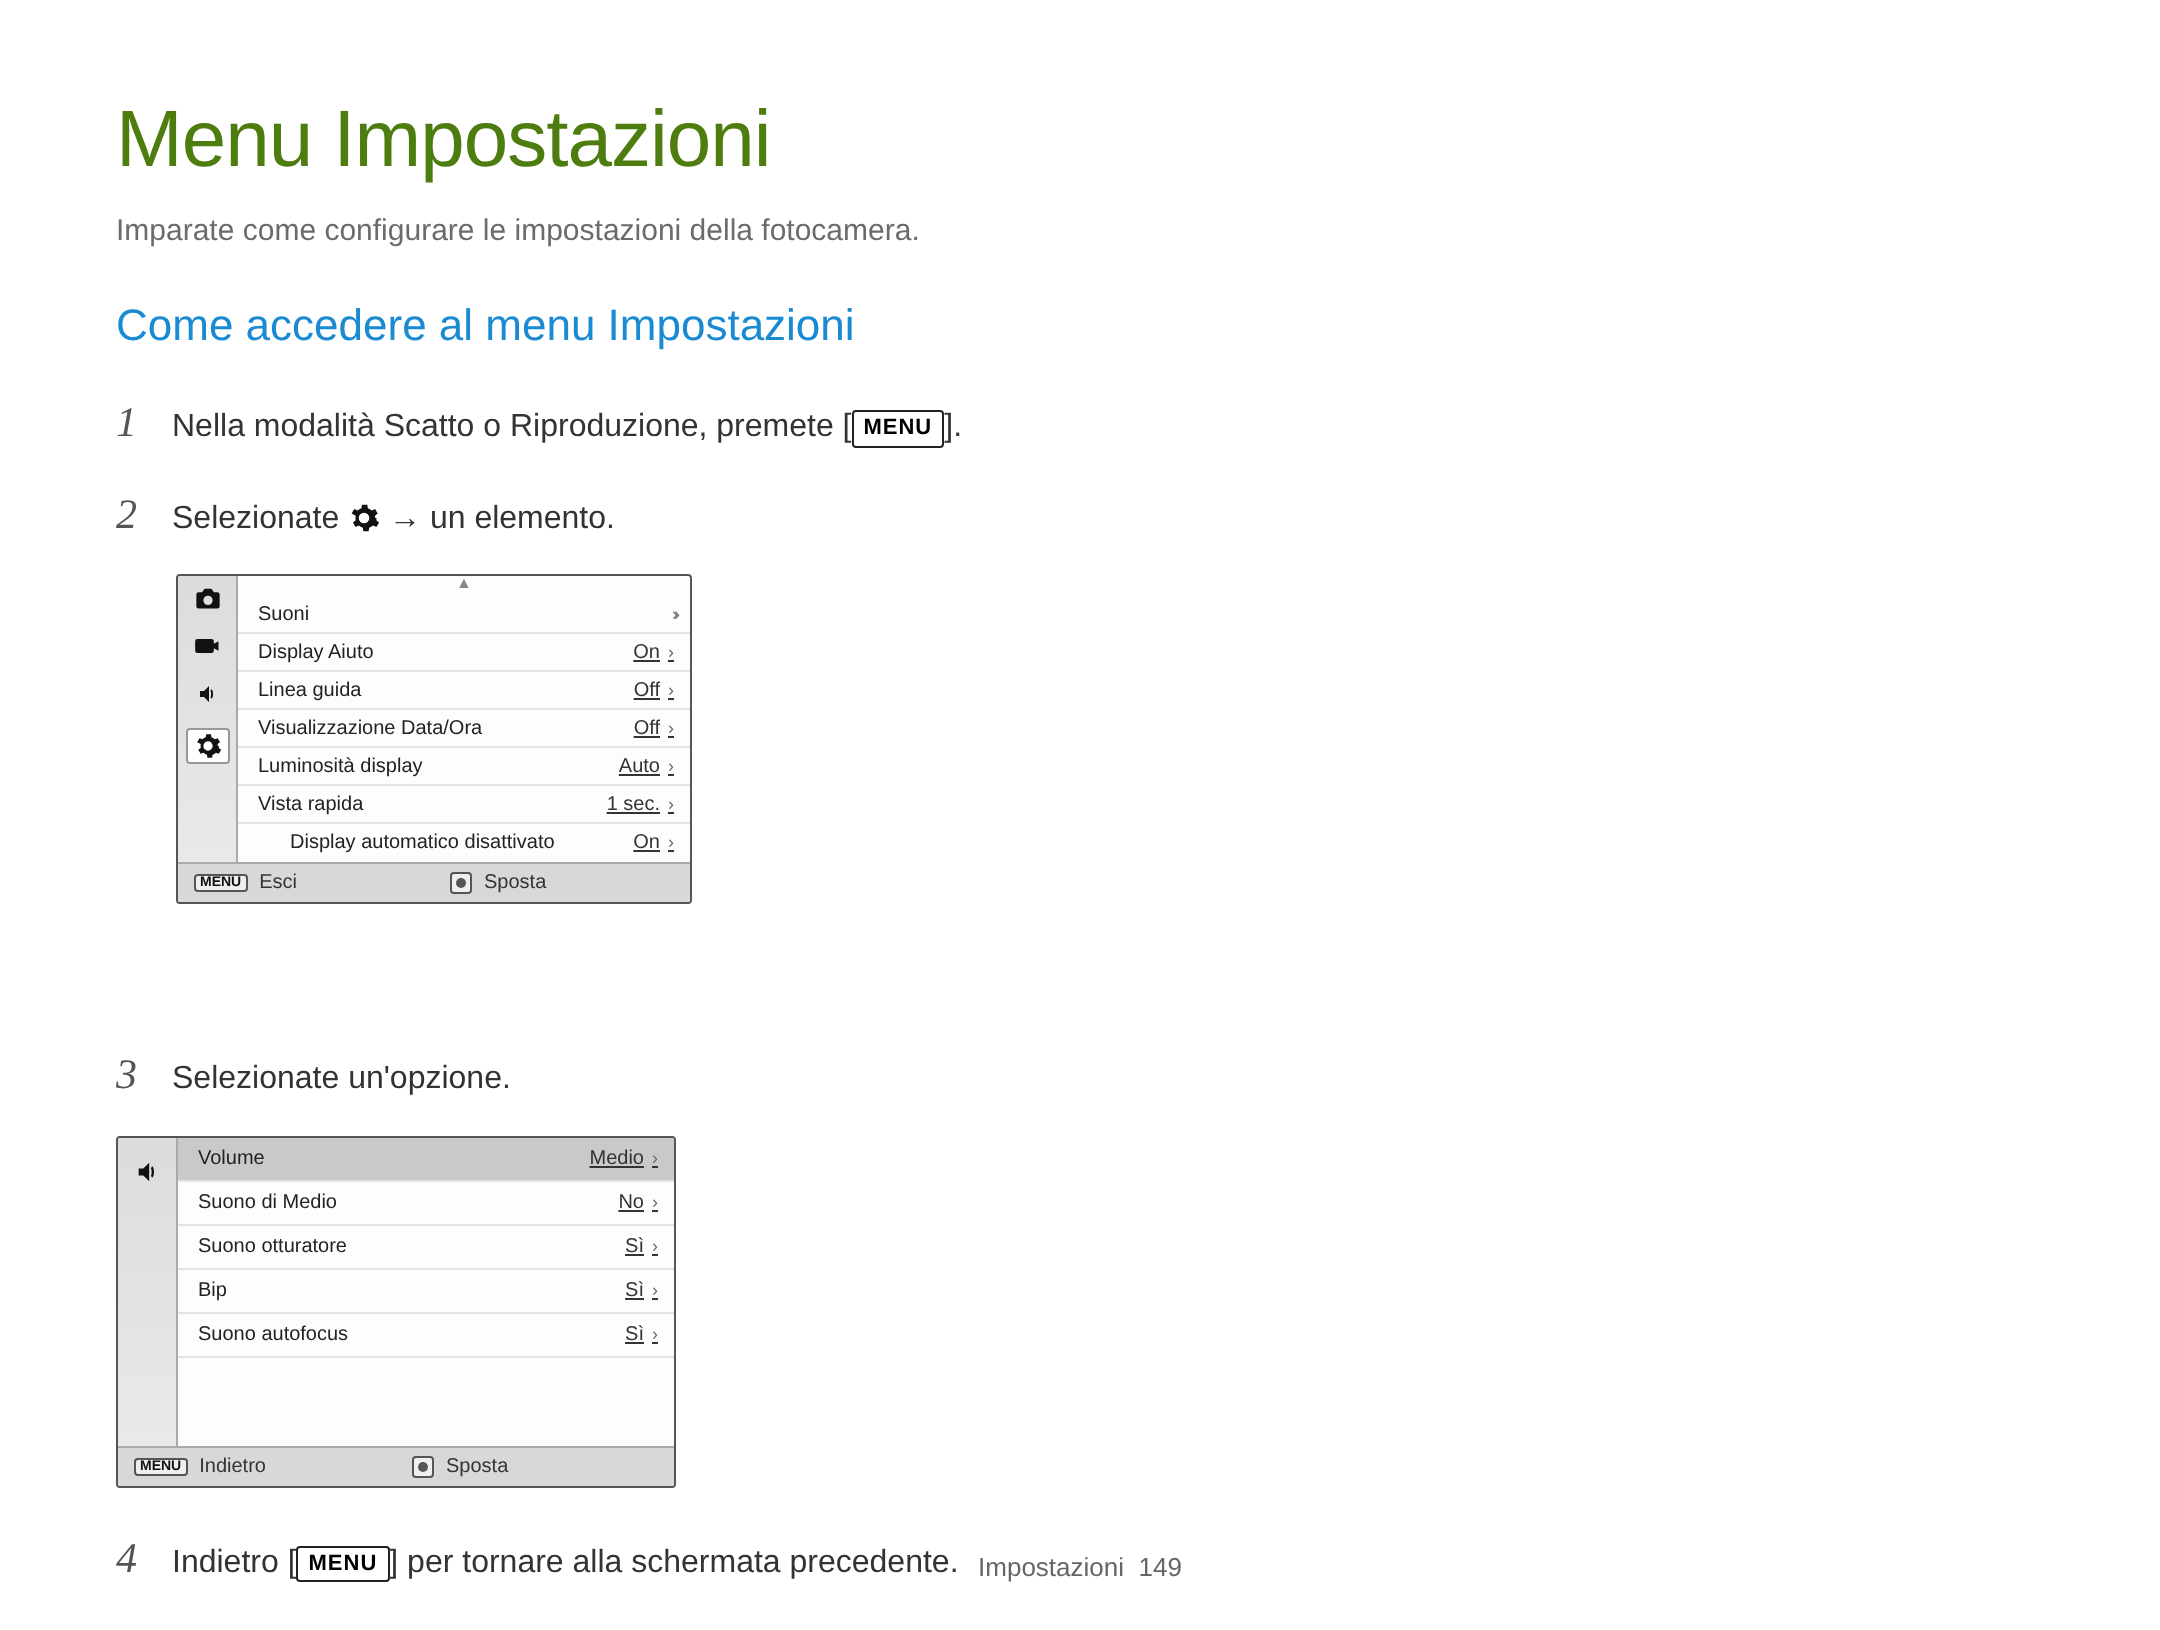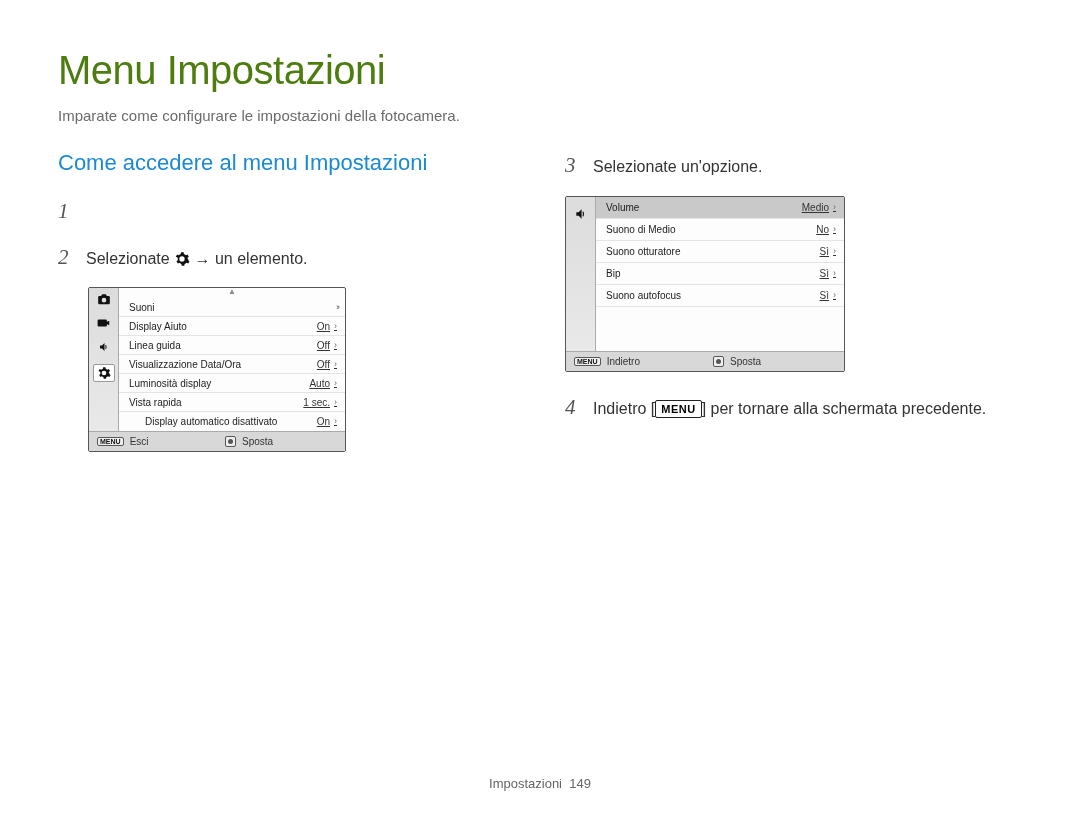--- a/index.html
+++ b/index.html
@@ -20,20 +20,21 @@
     margin-bottom: 14px;
   }
   .page-intro {
     font-size: 15px;
     color: #6b6b6b;
     margin-bottom: 26px;
   }
   .columns {
     display: flex;
     gap: 50px;
+    flex-direction: column;
   }
   .col { flex: 1; }
   .section-heading {
     font-size: 22px;
     color: #1a8ad3;
     font-weight: 400;
     margin-bottom: 20px;
   }
   .step {
     display: flex;
@@ -155,20 +156,23 @@
 <h1 class="page-title">Menu Impostazioni</h1>
 <p class="page-intro">Imparate come configurare le impostazioni della fotocamera.</p>
 
 <div class="columns">
 
   <div class="col">
     <h2 class="section-heading">Come accedere al menu Impostazioni</h2>
 
     <div class="step">
       <span class="step-num">1</span>
+      <span class="step-text">
+        <span>Nella modalità Scatto o Riproduzione, premete [</span><span class="menu-badge">MENU</span><span>].</span>
+      </span>
     </div>
 
     <div class="step">
       <span class="step-num">2</span>
       <span class="step-text">
         <span>Selezionate </span>
         <span class="gear-inline">
           <svg width="16" height="16" viewBox="0 0 24 24" fill="#111">
               <path d="M12 8a4 4 0 100 8 4 4 0 000-8zm9.4 4c0 .6-.1 1.1-.2 1.7l2.1 1.6-2 3.4-2.5-1a7.8 7.8 0 01-2.9 1.7l-.4 2.6h-4l-.4-2.6a7.8 7.8 0 01-2.9-1.7l-2.5 1-2-3.4 2.1-1.6a8.6 8.6 0 010-3.4L2.7 8.7l2-3.4 2.5 1A7.8 7.8 0 0110.1 4.6l.4-2.6h4l.4 2.6a7.8 7.8 0 012.9 1.7l2.5-1 2 3.4-2.1 1.6c.1.6.2 1.1.2 1.7z"></path>
             </svg>

